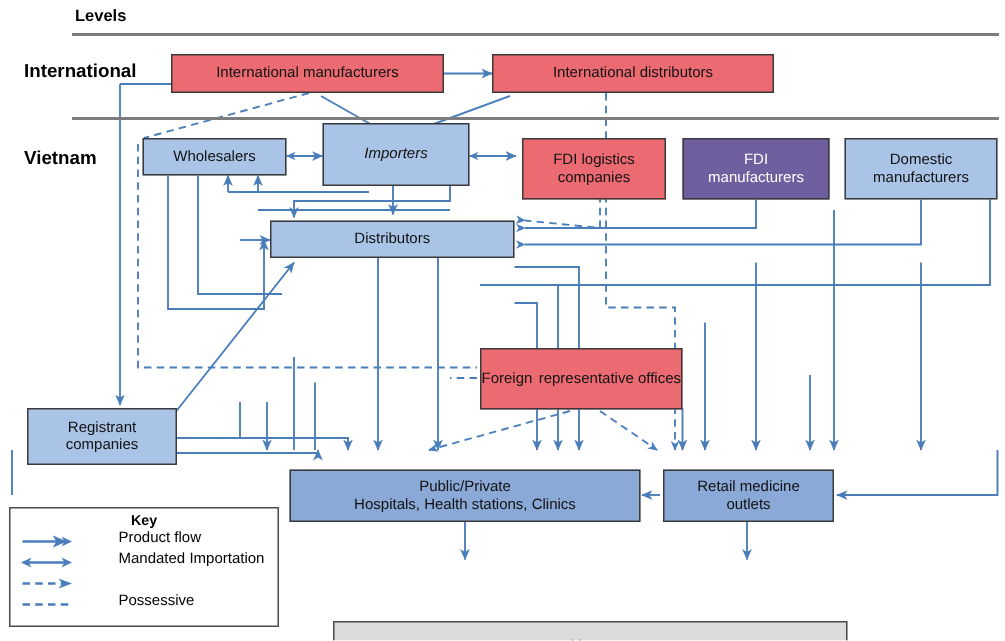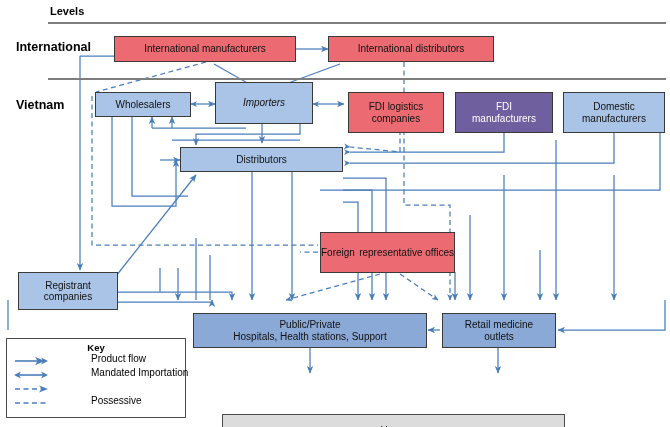--- a/index.html
+++ b/index.html
@@ -29,21 +29,21 @@
   .rule{position:absolute;height:1.6px;background:#7d7d7d;z-index:2;}
   #legend{
     position:absolute;left:6px;top:338px;width:178px;height:78px;
     border:1.2px solid #4a4a4a;background:#fff;z-index:20;
   }
   .lg-title{
     position:absolute;left:0;right:0;top:3px;text-align:center;
     font-size:9.5px;font-weight:bold;color:#000;
   }
   .lg-row{
-    position:absolute;left:46px;font-size:10px;color:#000;white-space:nowrap;padding-left:38px;
+    position:absolute;left:34px;font-size:10px;color:#000;white-space:nowrap;padding-left:38px;
   }
   .lg-gl{position:absolute;left:6px;width:36px;height:12px;}
 </style>
 </head>
 <body>
 
 <div id="root">
 
   <svg id="svg-layer" viewBox="0 0 670 427" xmlns="http://www.w3.org/2000/svg">
     <defs>
@@ -148,21 +148,21 @@
   <div class="rule" style="left:48px;top:78px;width:618px;"></div>
 
   <div class="lvl-label" style="left:50px;top:5px;font-size:11px;">Levels</div>
   <div class="lvl-label" style="left:16px;top:40px;">International</div>
   <div class="lvl-label" style="left:16px;top:98px;">Vietnam</div>
 
   <div class="node n-red" style="left:114px;top:36px;width:182px;height:26px;">
     <span>International manufacturers</span>
   </div>
 
-  <div class="node n-red" style="left:328px;top:36px;width:166px;height:26px;">
+  <div class="node n-red" style="left:328px;top:36px;width:188px;height:26px;">
     <span>International distributors</span>
   </div>
 
   <div class="node n-lightblue" style="left:95px;top:92px;width:96px;height:25px;">
     <span>Wholesalers</span>
   </div>
 
   <div class="node n-lightblue" style="left:215px;top:82px;width:98px;height:42px;font-style:italic;">
     <span>Importers</span>
   </div>
@@ -191,21 +191,21 @@
     <span>companies</span>
   </div>
 
   <div class="node n-red" style="left:320px;top:232px;width:135px;height:41px;flex-direction:row;justify-content:space-between;">
     <span>Foreign</span>
     <span>representative offices</span>
   </div>
 
   <div class="node n-blue" style="left:193px;top:313px;width:234px;height:35px;flex-direction:column;">
     <span>Public/Private</span>
-    <span>Hospitals, Health stations, Support</span>
+    <span>Hospitals, Health stations, Clinics</span>
   </div>
 
   <div class="node n-blue" style="left:442px;top:313px;width:114px;height:35px;flex-direction:column;">
     <span>Retail medicine</span>
     <span>outlets</span>
   </div>
 
   <div class="node n-grey" style="left:222px;top:376px;width:343px;height:34px;margin-top:38px;">
     <span>Users</span>
   </div>

